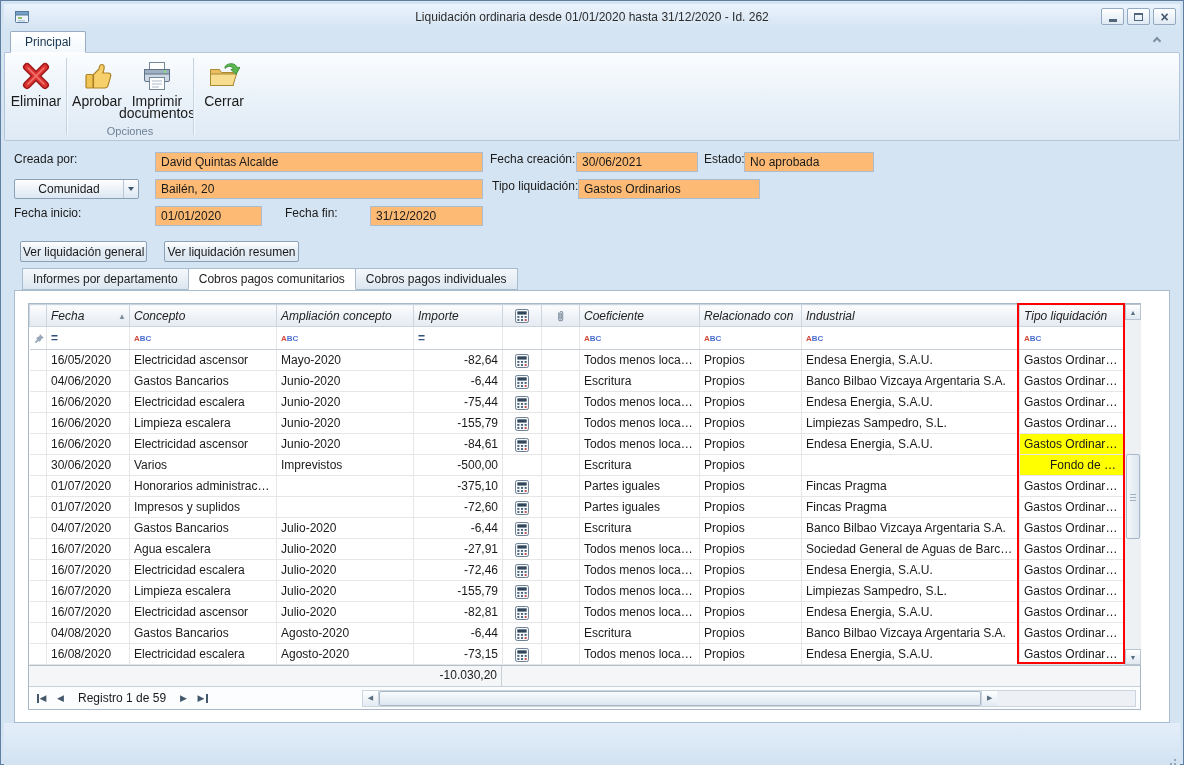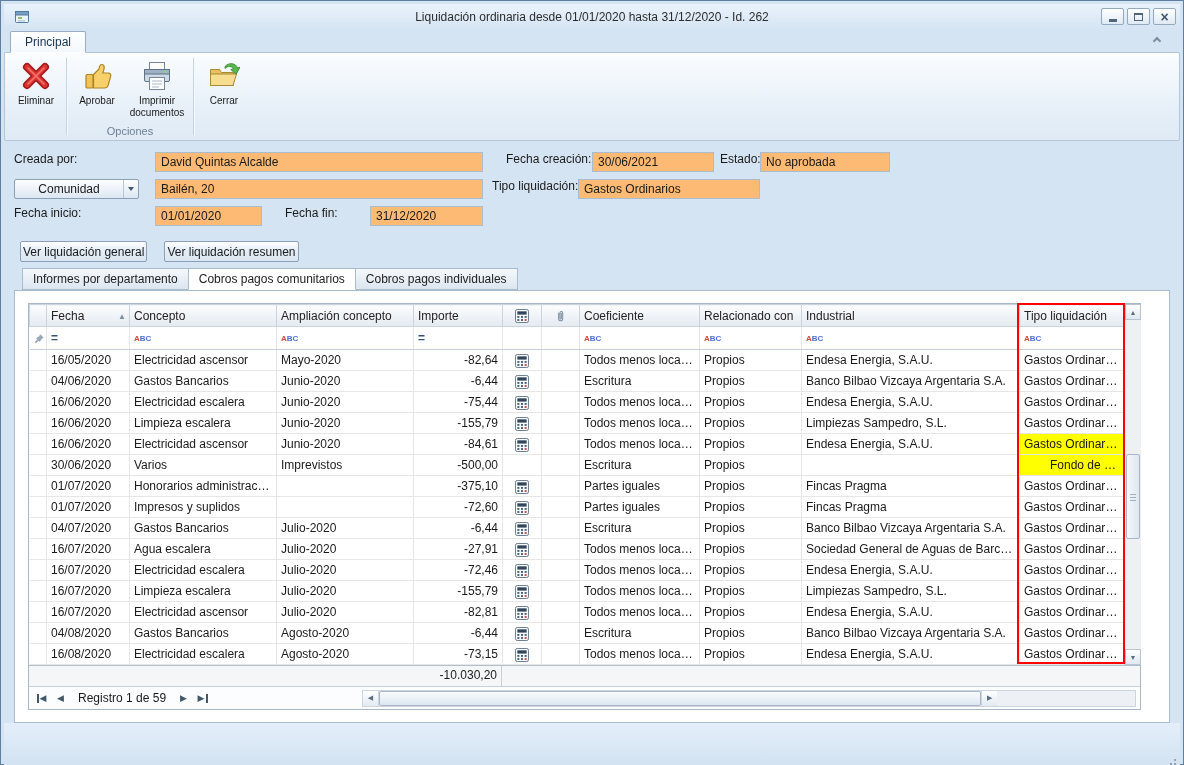--- a/index.html
+++ b/index.html
@@ -24,21 +24,21 @@
   .ribbon-tab { height:22px; padding:0 14px; display:flex; align-items:center; background:linear-gradient(#ffffff,#f3f8fc); border:1px solid #97adc4; border-bottom:1px solid #fbfdfe; border-radius:2px 2px 0 0; color:#17344f; position:relative; z-index:2; margin-bottom:-1px; }
   .ribbon-collapse { position:absolute; right:16px; bottom:7px; width:14px; height:10px; display:flex; justify-content:center; }
   .chev { width:6px; height:6px; border-left:2px solid #7d8fa1; border-top:2px solid #7d8fa1; transform:rotate(45deg); margin-top:3px; }
   .ribbon-body { height:89px; flex:none; background:linear-gradient(#fbfdfe,#e9f1f9 55%,#dfeaf5); border:1px solid #b4c6d9; border-radius:0 2px 2px 2px; display:flex; padding:1px 2px; position:relative; z-index:1; }
   .rgroup { display:flex; flex-direction:column; }
   .rgroup-btns { flex:1; display:flex; align-items:stretch; padding:2px 2px 0; }
   .rgroup-caption { height:15px; font-size:11px; color:#6e8094; text-align:center; line-height:14px; }
   .rgroup-sep { width:1px; margin:4px 1px; background:#c6d4e2; box-shadow:1px 0 0 #f4f9fd; }
   .rbtn { width:54px; display:flex; flex-direction:column; align-items:center; padding-top:4px; border-radius:2px; }
   .rbtn .ric { width:32px; height:32px; margin-bottom:3px; }
-  .rbtn-label { font-size:10px; line-height:12px; text-align:center; color:#1a1a1a; }
+  .rbtn-label { font-size:14px; line-height:12px; text-align:center; color:#1a1a1a; }
 
   
   .formarea { flex:none; padding:11px 0 0 10px; }
   .frow { display:flex; height:20px; margin-bottom:7px; }
   .flabel { white-space:nowrap; overflow:hidden; }
   .fbox { height:20px; border:1px solid #aabccd; background:#fdba74; padding:1px 5px; display:flex; align-items:center; white-space:nowrap; overflow:hidden; }
   .combo-btn { width:125px; height:20px; border:1px solid #8aa0b6; border-radius:2px; background:linear-gradient(#fefeff,#dce7f2); display:flex; align-items:center; }
   .combo-label { flex:1; text-align:center; }
   .combo-arrow-zone { width:15px; align-self:stretch; border-left:1px solid #b6c6d6; display:flex; align-items:center; justify-content:center; }
   .dd-arrow { width:0; height:0; border-left:3px solid transparent; border-right:3px solid transparent; border-top:4px solid #3f5873; }
@@ -50,21 +50,21 @@
   .tab { height:22px; padding:0 10px; display:flex; align-items:center; background:linear-gradient(#f4f8fb,#dce6f0); border:1px solid #a9bccd; border-right:none; color:#222; position:relative; }
   .tab:last-child { border-right:1px solid #a9bccd; }
   .tab.active { background:#fff; border-right:1px solid #a9bccd; border-bottom:1px solid #fff; margin-bottom:-1px; z-index:3; }
   .tab.active + .tab { border-left:none; }
 
   
   .tab-panel { flex:1; margin:0 10px; background:#fff; border:1px solid #a9bccd; padding:12px 13px; position:relative; z-index:2; }
   .grid-frame { position:relative; width:1113px; border:1px solid #a8b8c8; background:#fff; }
   .scrollzone { display:flex; align-items:stretch; }
   table.grid { border-collapse:collapse; table-layout:fixed; width:1094px; flex:none; }
-  .grid th { height:22px; background:linear-gradient(#fdfdfe,#eef2f7 55%,#e4eaf1); border:1px solid #ccd5de; font-weight:normal; text-align:left; padding:0 4px; color:#222; overflow:hidden; white-space:nowrap; position:relative; }
+  .grid th { height:22px; background:linear-gradient(#fdfdfe,#eef2f7 55%,#e4eaf1); border:1px solid #ccd5de; font-weight:normal; text-align:left; padding:0 4px; color:#222; overflow:hidden; white-space:nowrap; position:relative;font-style:italic; }
   .grid th.center, .grid td.center { text-align:center; padding:0; }
   .sortglyph { position:absolute; right:3px; top:50%; transform:translateY(-50%); font-size:8px; color:#7e8e9e; }
   .grid td { height:21px; border-right:1px solid #e6e6e6; border-bottom:1px solid #e6e6e6; padding:0 4px; overflow:hidden; white-space:nowrap; text-overflow:ellipsis; background:#fff; line-height:20px; }
   .grid tr.filter-row td { border-bottom:1px solid #c6cfd8; height:21px; }
   .grid td.num { text-align:right; }
   .f-eq { color:#2f517a; font-weight:bold; }
   .abc { font-size:8px; font-weight:bold; letter-spacing:0px; }
   .abc .fa { color:#d24a3a; } .abc .fb { color:#4a6fd2; } .abc .fc { color:#4a6fd2; }
   .ficon svg, .hicon svg, .cicon svg { display:inline-block; vertical-align:middle; }
   .redbox { position:absolute; left:988px; top:-1px; width:108px; height:361px; border:2px solid #ff0000; z-index:6; pointer-events:none; }
@@ -186,21 +186,21 @@
         </div>
       </div>
       <div class="rgroup-caption"></div>
     </div>
   </div>
 
   <div class="formarea">
     <div class="frow">
       <span class="flabel" style="width:141px">Creada por:</span>
       <div class="fbox" style="width:328px">David Quintas Alcalde</div>
-      <span class="flabel" style="width:86px;margin-left:23px">Fecha creación:</span>
+      <span class="flabel" style="width:86px;margin-left:7px">Fecha creación:</span>
       <div class="fbox" style="width:122px">30/06/2021</div>
       <span class="flabel" style="width:40px;margin-left:6px">Estado:</span>
       <div class="fbox" style="width:130px">No aprobada</div>
     </div>
     <div class="frow">
       <div class="combo-btn">
         <span class="combo-label">Comunidad</span>
         <span class="combo-arrow-zone">
             <span class="dd-arrow"></span>
           </span>

